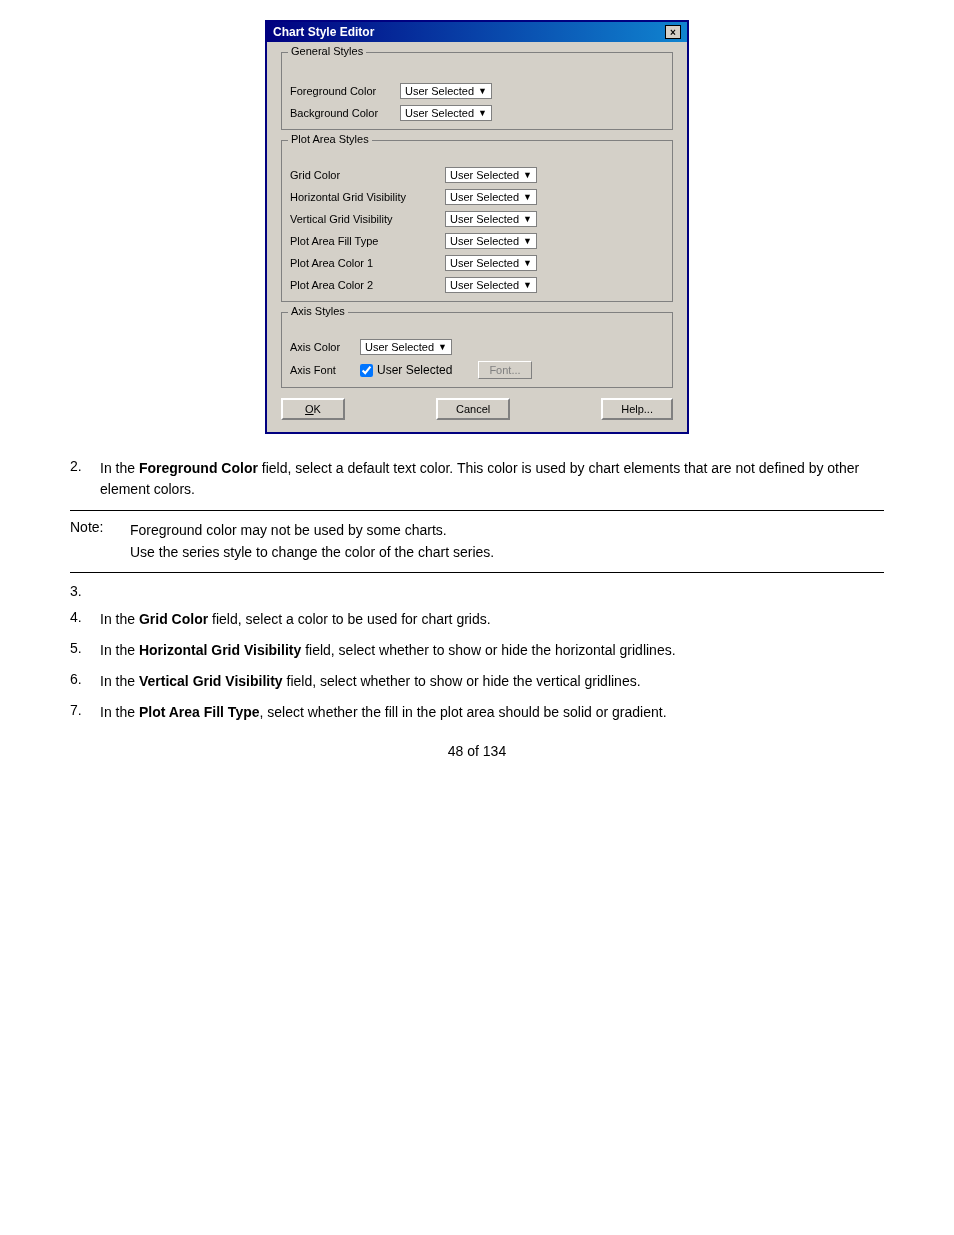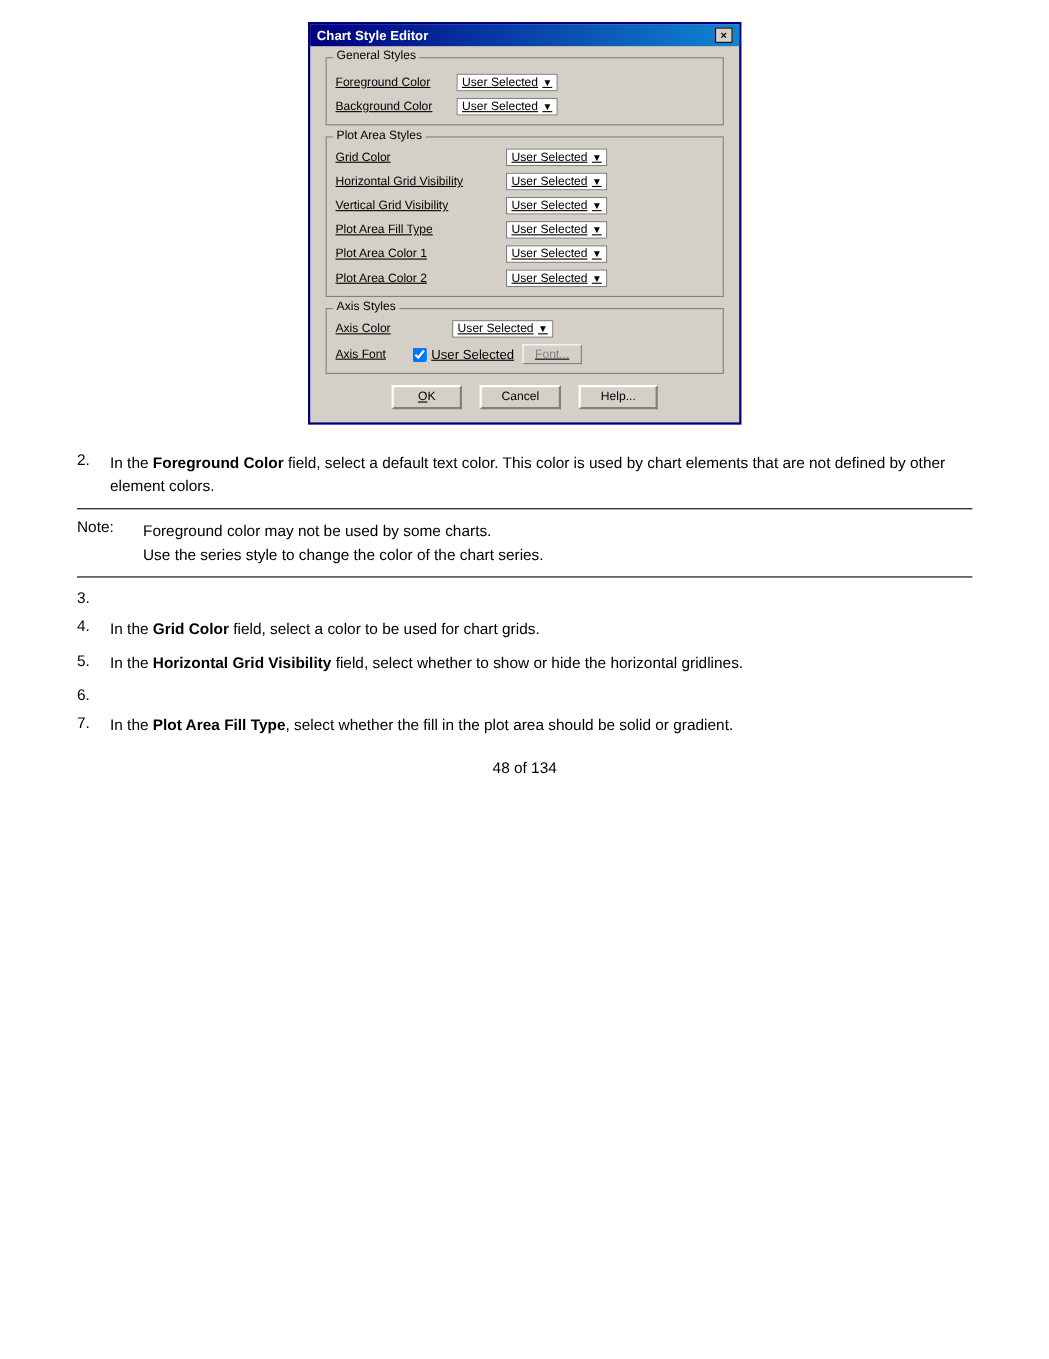--- a/index.html
+++ b/index.html
@@ -15,21 +15,21 @@
 
     
     .dialog-container {
       display: flex;
       justify-content: center;
       margin-bottom: 24px;
     }
     .dialog {
       border: 2px solid #000080;
       background: #d4d0c8;
-      width: 394px;
+      width: 424px;
       font-family: "Tahoma", Arial, sans-serif;
       font-size: 12px;
     }
     .dialog-titlebar {
       background: linear-gradient(to right, #000080, #1084d0);
       color: #fff;
       padding: 3px 6px;
       display: flex;
       justify-content: space-between;
       align-items: center;
@@ -47,23 +47,22 @@
       align-items: center;
       justify-content: center;
       font-weight: bold;
     }
     .dialog-body {
       padding: 10px 14px 12px;
     }
     .fieldset-group {
       border: 1px solid #808080;
       margin-bottom: 10px;
-      padding: 4px 8px 8px;
+      padding: 20px 8px 8px;
       position: relative;
-      text-decoration: underline;
     }
     .fieldset-legend {
       font-size: 11px;
       background: #d4d0c8;
       padding: 0 3px;
       position: absolute;
       top: -8px;
       left: 6px;
     }
     .field-row {
@@ -100,26 +99,26 @@
       gap: 4px;
     }
     .font-btn {
       background: #d4d0c8;
       border: 1px solid #808080;
       border-top-color: #fff;
       border-left-color: #fff;
       padding: 2px 10px;
       font-size: 11px;
       cursor: pointer;
-      margin-left: 4px;
+      margin-left: 22px;
       color: #808080;
     }
     .dialog-buttons {
       display: flex;
-      justify-content: center;
+      justify-content: space-between;
       gap: 16px;
       margin-top: 10px;
     }
     .dialog-btn {
       background: #d4d0c8;
       border: 2px solid;
       border-color: #fff #808080 #808080 #fff;
       padding: 3px 18px;
       font-size: 11px;
       cursor: pointer;
@@ -251,21 +250,21 @@
           <span class="field-label field-label-wide">Plot Area Color 2</span>
           <button class="dropdown-btn">
             <span>User Selected</span>
             <span class="arrow">▼</span>
           </button>
         </div>
       </div>
 
       <div class="fieldset-group">
         <span class="fieldset-legend">Axis Styles</span>
-        <div class="field-row" style="margin-top:6px;gap:36px;">
+        <div class="field-row" style="margin-top:6px;">
           <span class="field-label" style="min-width:70px;">Axis Color</span>
           <button class="dropdown-btn">
             <span>User Selected</span>
             <span class="arrow">▼</span>
           </button>
         </div>
         <div class="field-row">
           <span class="field-label" style="min-width:70px;">Axis Font</span>
           <div class="checkbox-row">
             <input type="checkbox" checked="" style="">
@@ -322,20 +321,23 @@
 
   <div class="numbered-item">
     <span class="item-number">5.</span>
     <span class="item-text">
       In the <b>Horizontal Grid Visibility</b> field, select whether to show or hide the horizontal gridlines.
     </span>
   </div>
 
   <div class="numbered-item">
     <span class="item-number">6.</span>
+    <span class="item-text">
+      In the <b>Vertical Grid Visibility</b> field, select whether to show or hide the vertical gridlines.
+    </span>
   </div>
 
   <div class="numbered-item">
     <span class="item-number">7.</span>
     <span class="item-text">
       In the <b>Plot Area Fill Type</b>, select whether the fill in the plot area should be solid or gradient.
     </span>
   </div>
 
   <div class="page-number">48 of 134</div>

